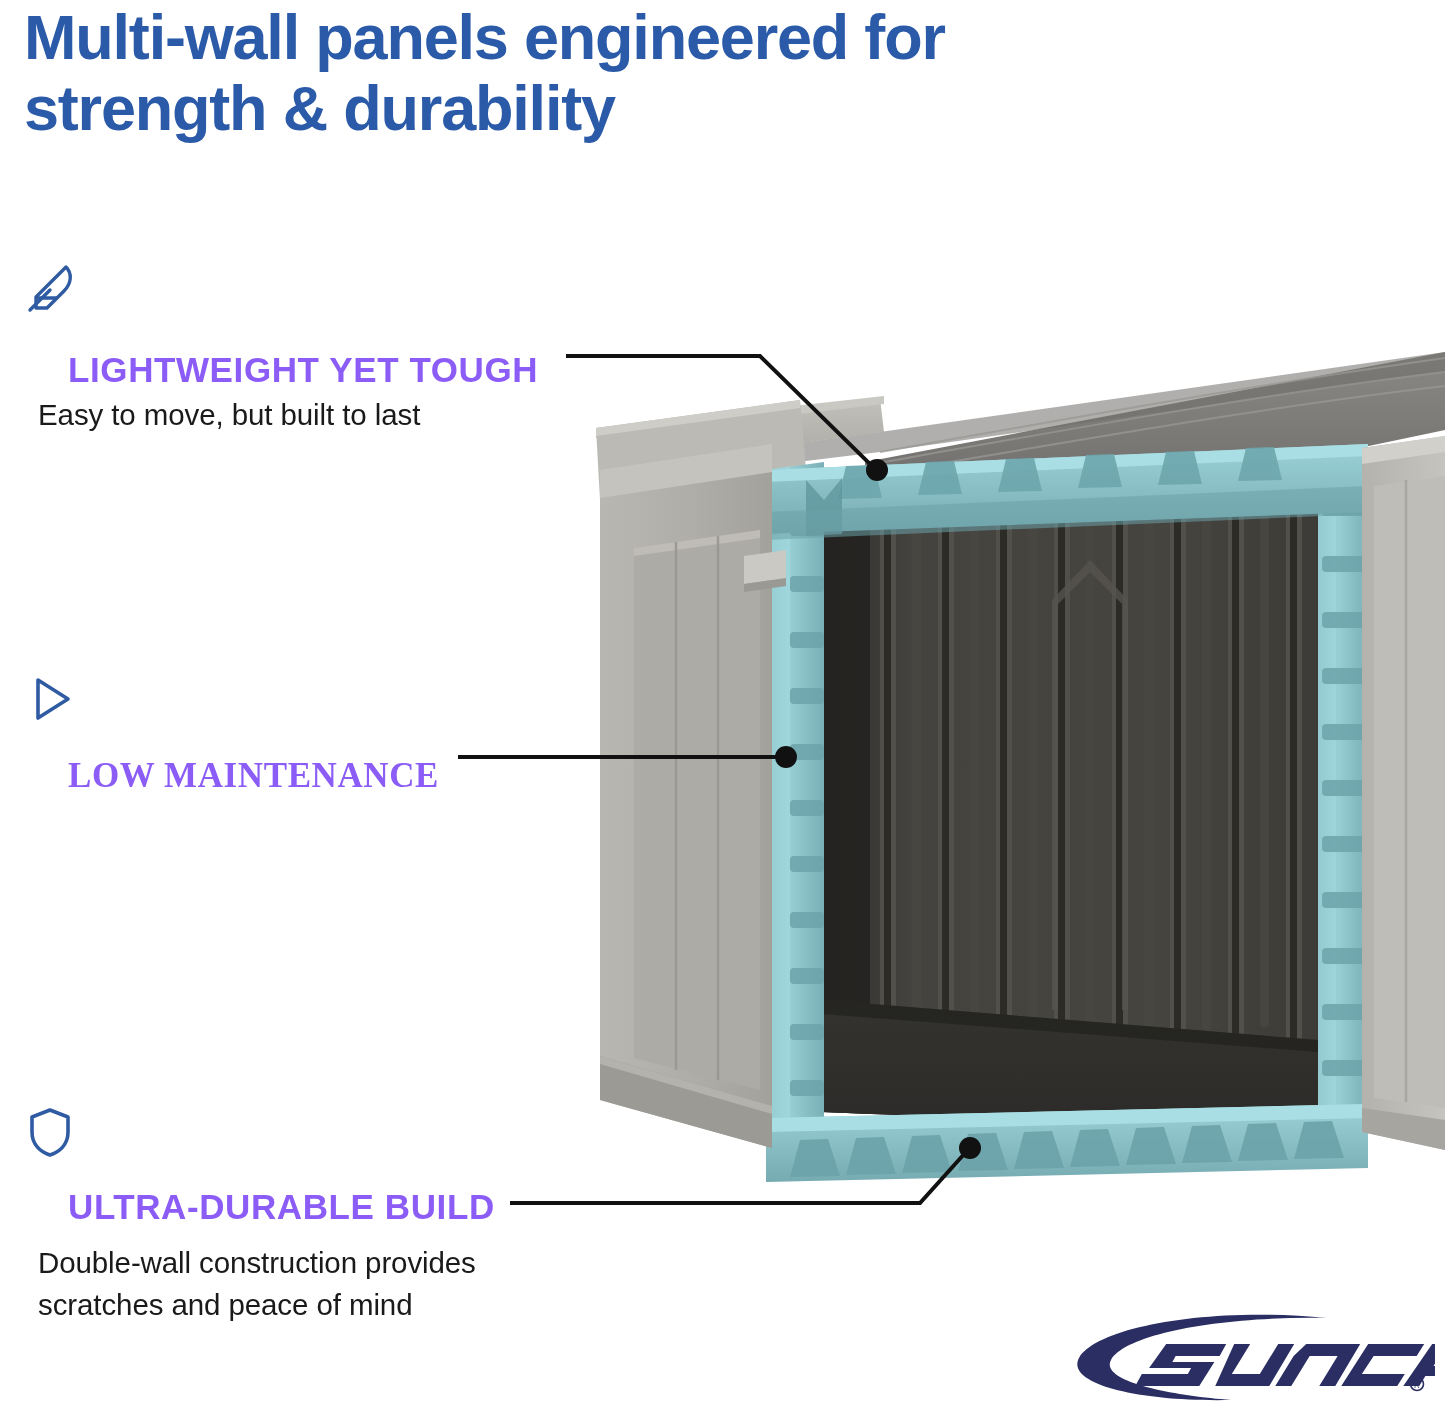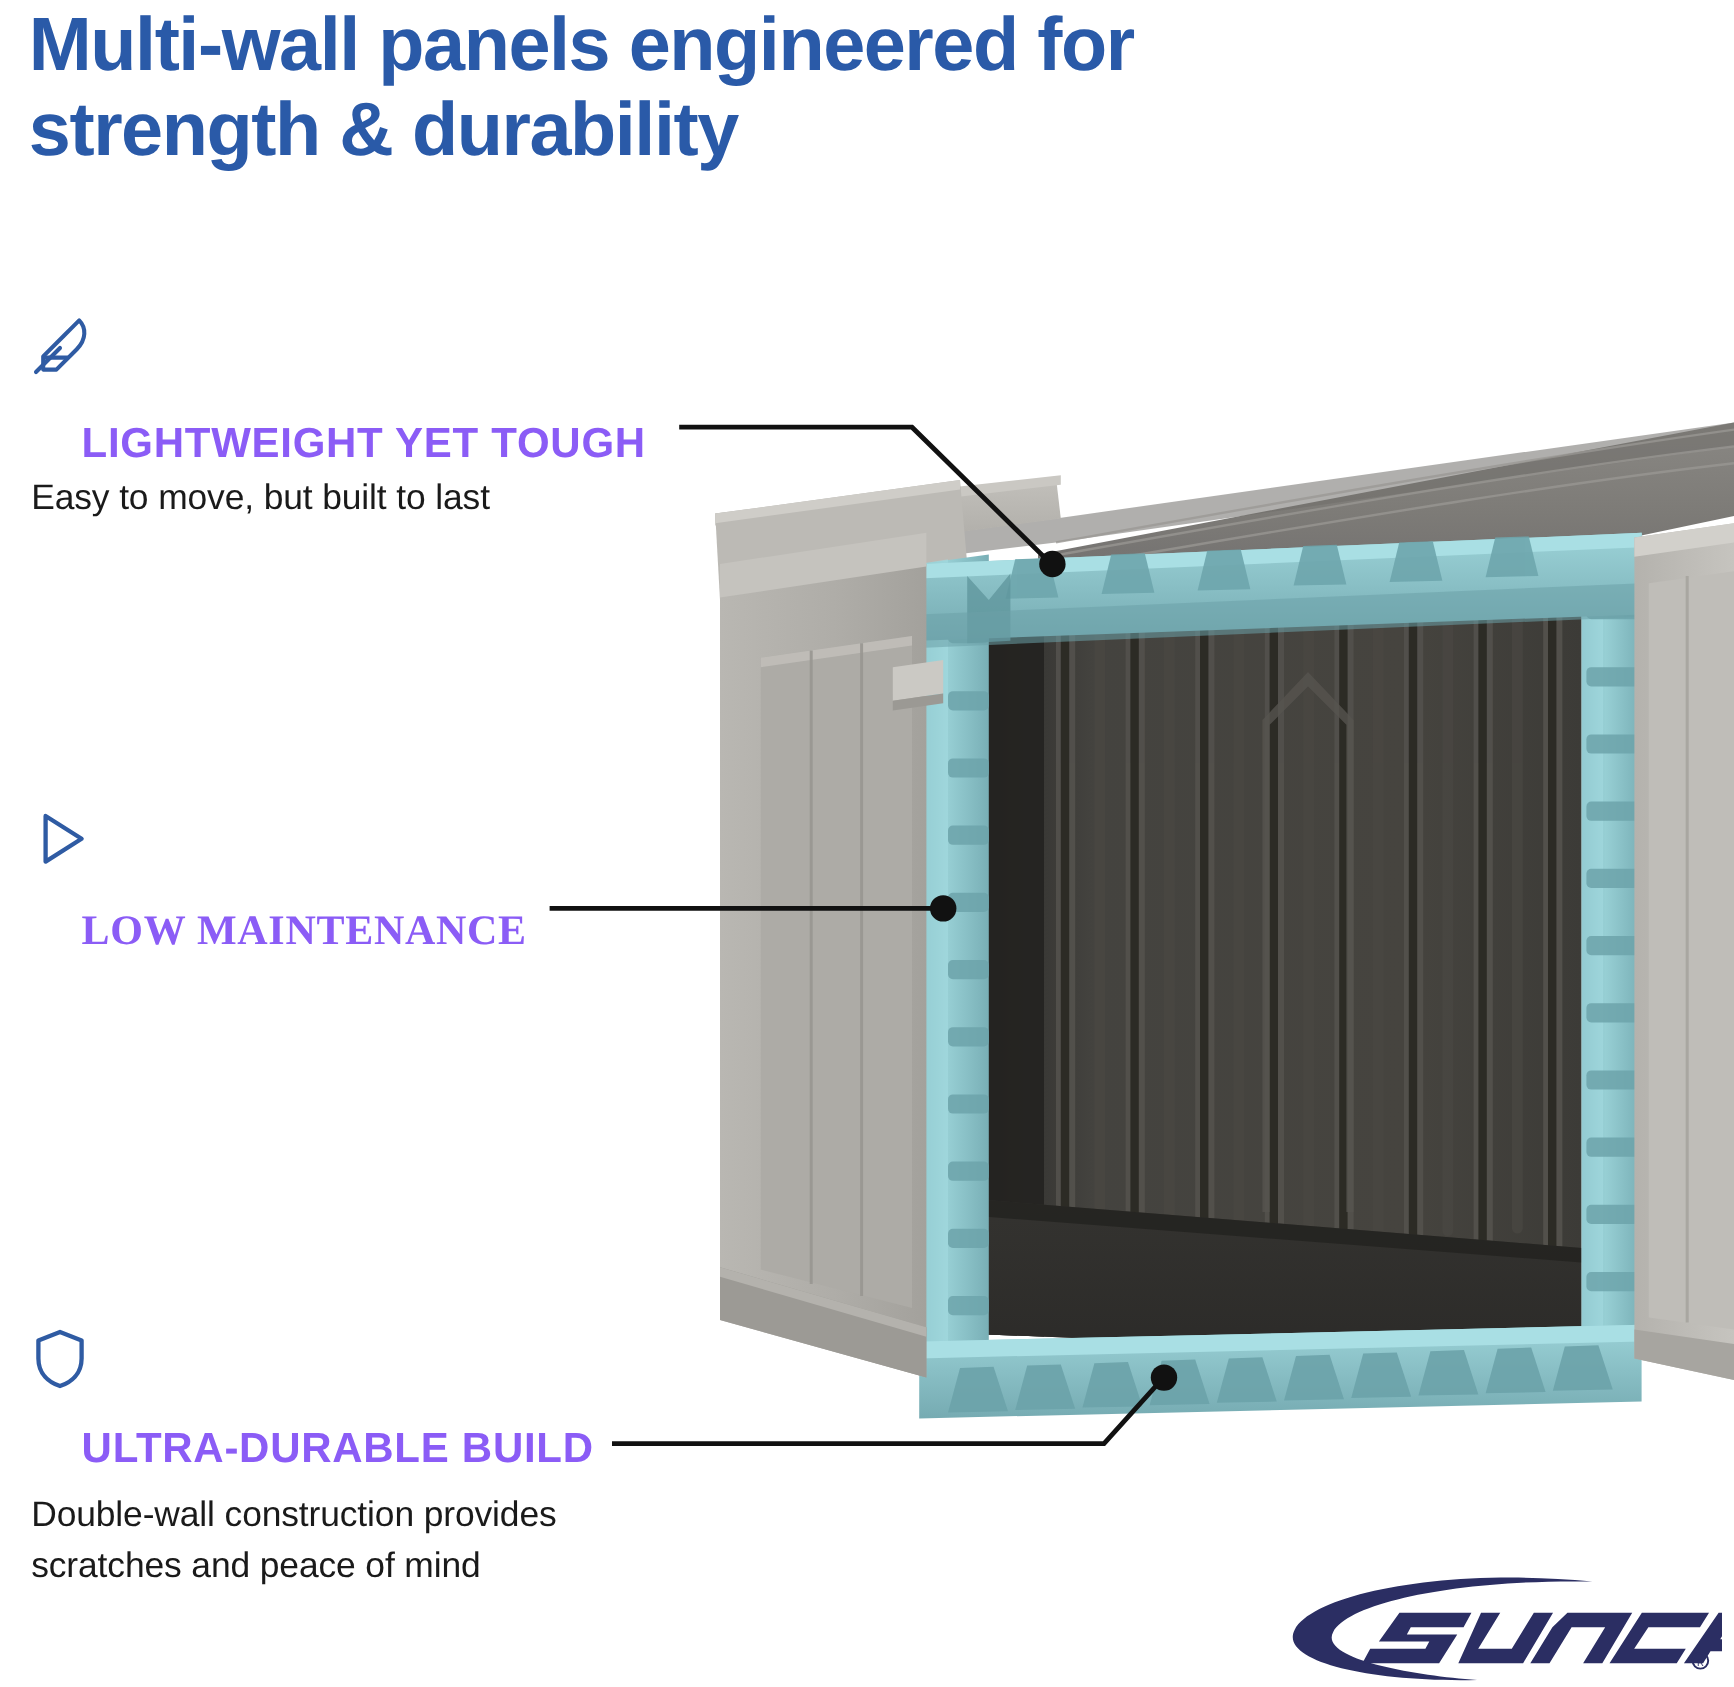--- a/index.html
+++ b/index.html
@@ -25,21 +25,21 @@
   
   .feature{position:absolute;left:22px;}
   .feature .ficon{position:absolute;left:0;top:0;width:56px;height:56px;}
   .feature .ftitle{
     position:absolute;left:2px;
     font-weight:700;font-size:35px;letter-spacing:0.6px;color:#8b5cf6;
     white-space:nowrap;
     margin-left:44px;
   }
   .feature .fdesc{
-    position:absolute;left:4px;
+    position:absolute;left:16px;
     font-weight:400;font-size:29.5px;line-height:42px;color:#1a1a1a;
     letter-spacing:-0.1px;
   }
   .feature .fdesc span{display:block;white-space:nowrap;}
 
   #feature-lightweight{top:258px;}
   #feature-lightweight .ftitle{top:92px;}
   #feature-lightweight .fdesc{top:136px;}
 
   #feature-lowmaint{top:672px;}

